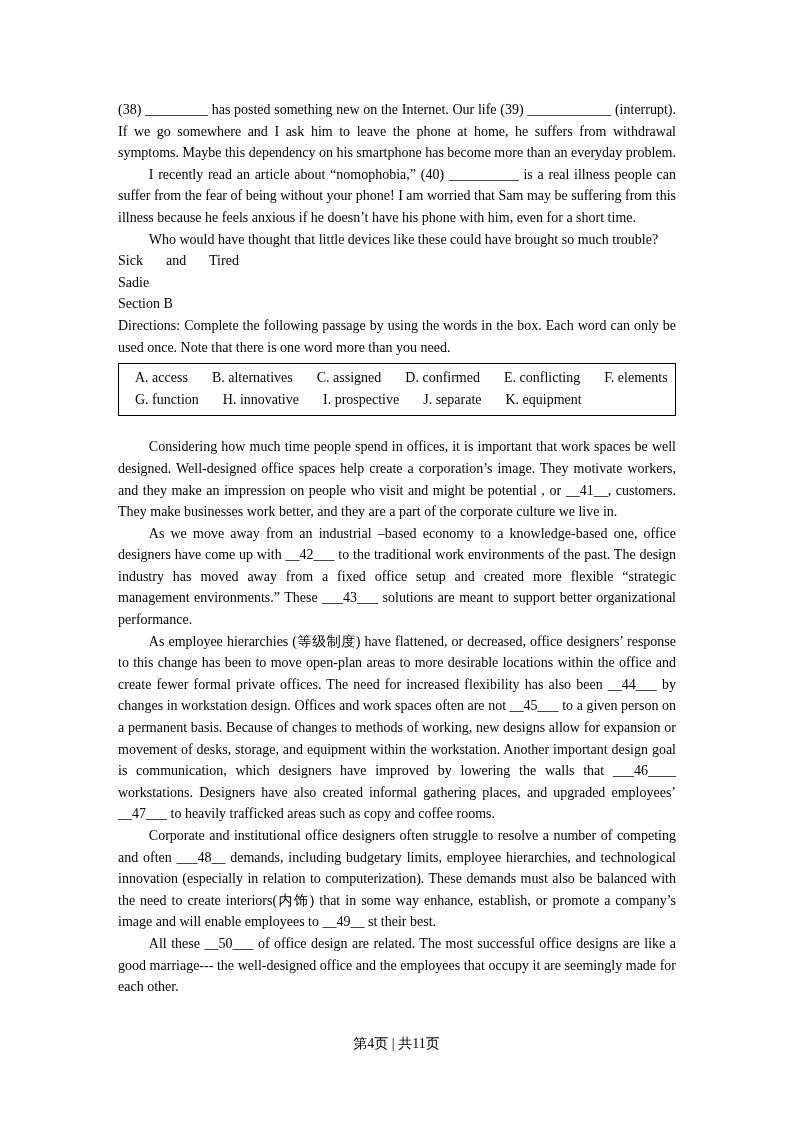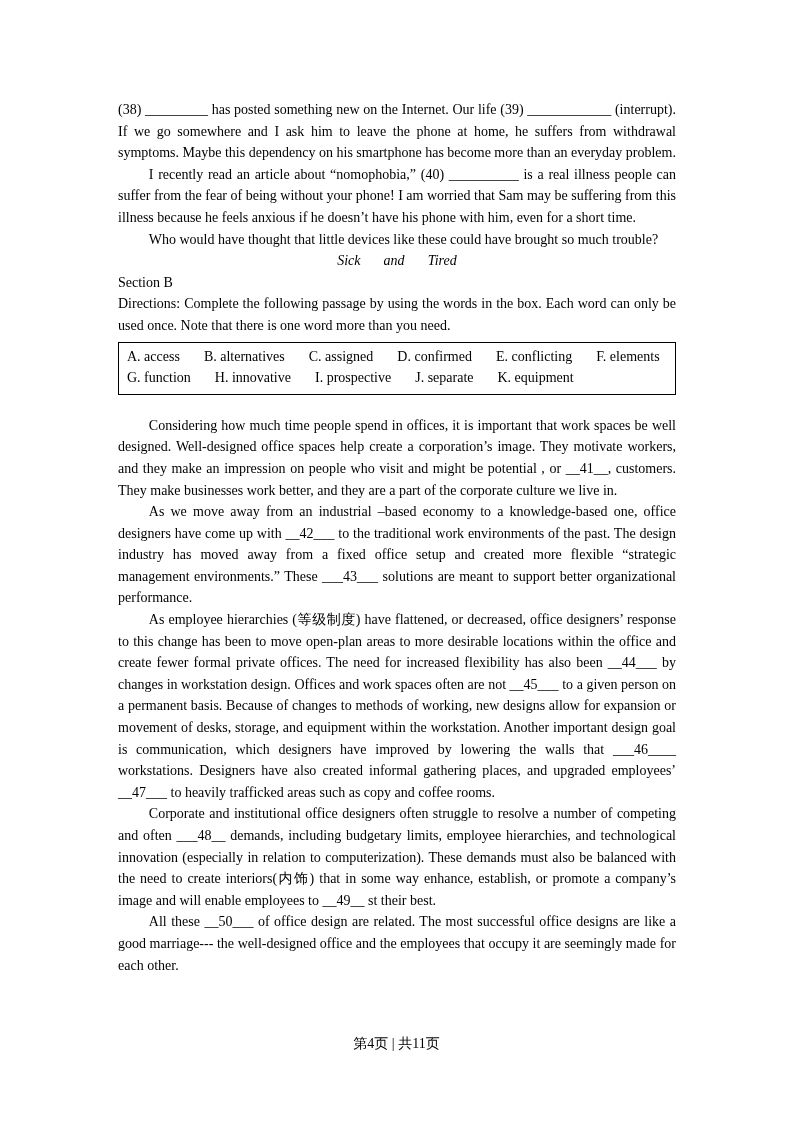--- a/index.html
+++ b/index.html
@@ -29,32 +29,31 @@
     text-align: justify;
     text-justify: inter-word;
   }
   .indent {
     text-indent: 2.2em;
   }
   .signature {
     margin: 0;
     font-size: 14px;
     line-height: 21.6px;
-    text-align: center;
+    text-align: left;
     word-spacing: 1.4em;
-    font-style: italic;
   }
   .bold {
     font-weight: normal;
   }
   .wordbox {
     margin-top: 5px;
     margin-bottom: 20px;
     border: 1px solid #000000;
-    padding: 3px 8px 5px 8px;
+    padding: 3px 8px 5px 16px;
     font-size: 14px;
     line-height: 21.6px;
   }
   .wordbox-row {
     display: flex;
     flex-wrap: nowrap;
     gap: 24px;
     white-space: nowrap;
   }
   .footer {
@@ -73,20 +72,21 @@
 <body>
 
 <div class="page">
   <div class="content">
 
     <p class="para">(38) _________ has posted something new on the Internet. Our life (39) ____________ (interrupt). If we go somewhere and I ask him to leave the phone at home, he suffers from withdrawal symptoms. Maybe this dependency on his smartphone has become more than an everyday problem.</p>
     <p class="para indent">I recently read an article about “nomophobia,” (40) __________ is a real illness people can suffer from the fear of being without your phone! I am worried that Sam may be suffering from this illness because he feels anxious if he doesn’t have his phone with him, even for a short time.</p>
     <p class="para indent">Who would have thought that little devices like these could have brought so much trouble?</p>
 
     <p class="signature">Sick and Tired</p>
+    <p class="para">Sadie</p>
 
     <p class="para bold">Section B</p>
     <p class="para">Directions: Complete the following passage by using the words in the box. Each word can only be used once. Note that there is one word more than you need.</p>
 
     <div class="wordbox">
       <div class="wordbox-row">
         <span>A. access</span>
         <span>B. alternatives</span>
         <span>C. assigned</span>
         <span>D. confirmed</span>

